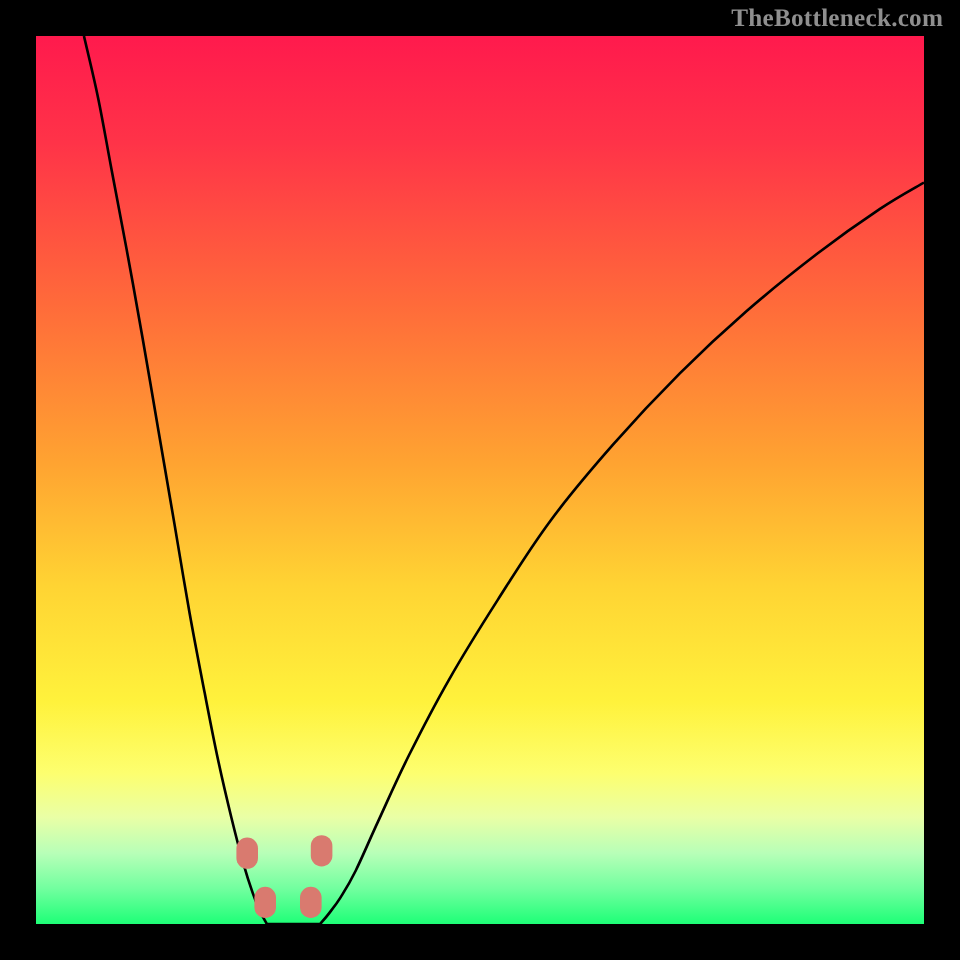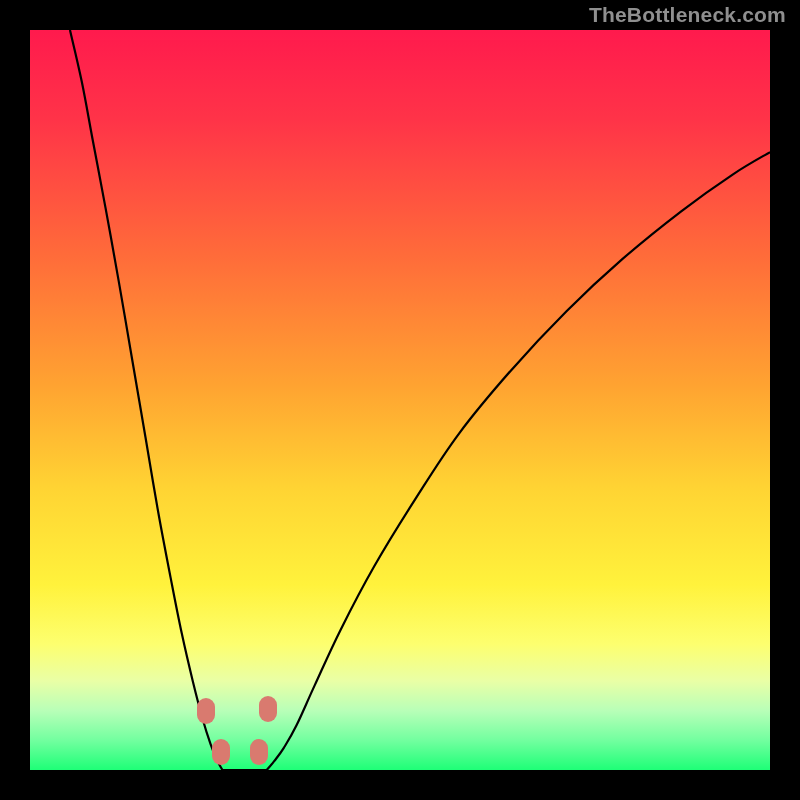--- a/index.html
+++ b/index.html
@@ -38,21 +38,21 @@
     left: 0;
     top: 0;
     width: 740px;
     height: 740px;
     pointer-events: none;
   }
   .watermark {
     position: absolute;
     top: 3px;
     right: 14px;
-    font-family: Liberation Sans, sans-serif;
+    font-family: Liberation Serif, serif;
     font-size: 21px;
     font-weight: 600;
     color: #8f8f8f;
     letter-spacing: 0.2px;
     text-align: center;
   }
   .marker {
     position: absolute;
     width: 18px;
     height: 26px;

